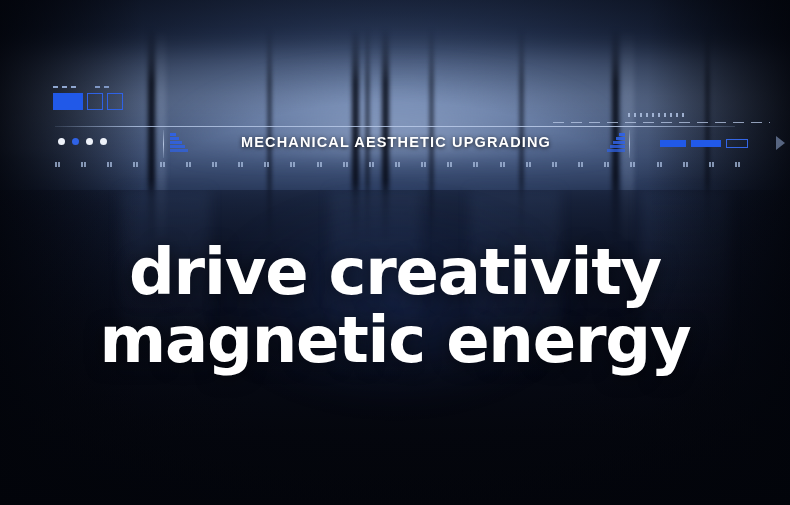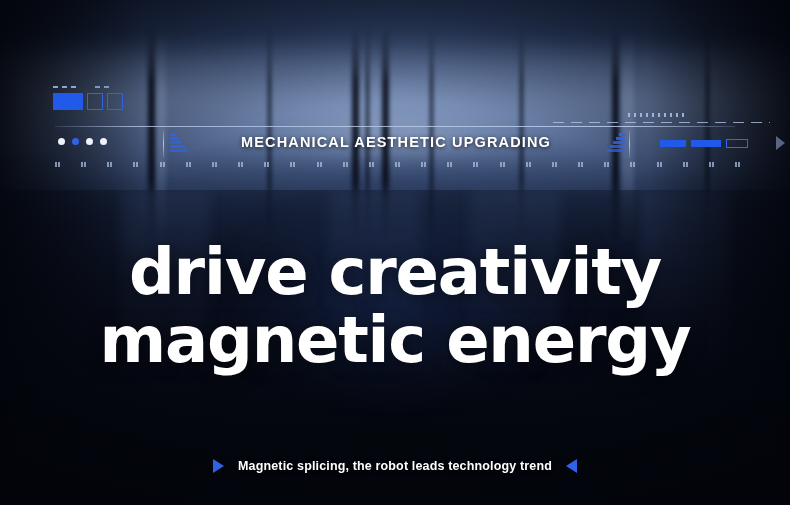--- a/index.html
+++ b/index.html
@@ -340,19 +340,14 @@
         <span class="tk" style="left: 680px;"></span>
         <span class="tk" style="left: 683px;"></span>
       </div>
   </div>
 
   <h1 class="title">
     <span class="l">drive creativity</span>
     <span class="l">magnetic energy</span>
   </h1>
 
-  <div class="sub">
-    <span class="tri r"></span>
-    <span class="sub-text">Magnetic splicing, the robot leads technology trend</span>
-    <span class="tri l"></span>
-  </div>
 
 </div>
 
 </body></html>

